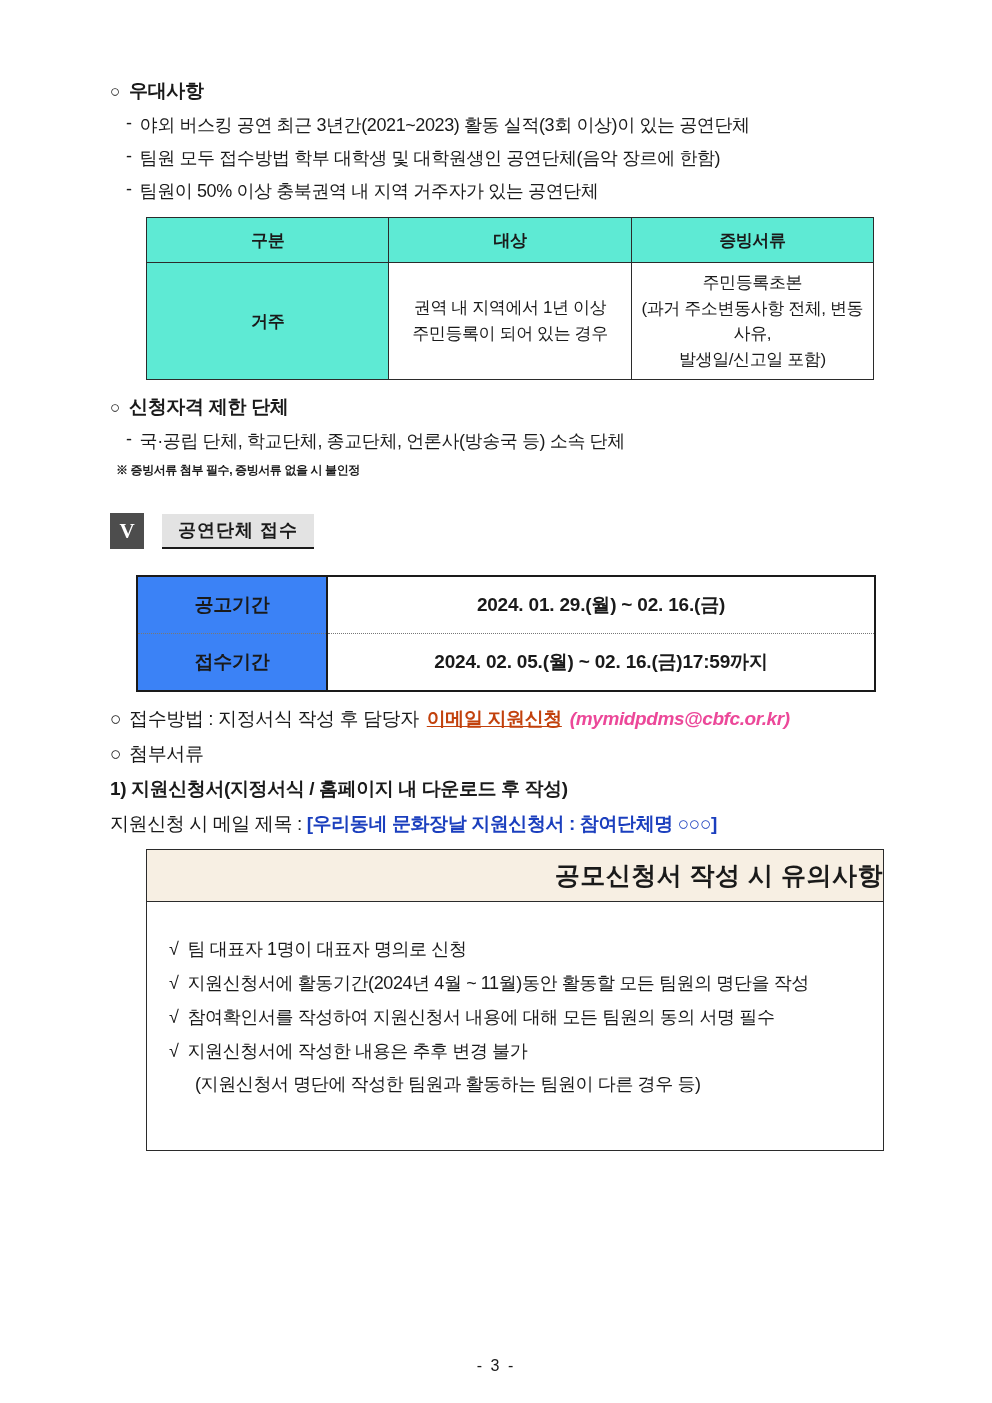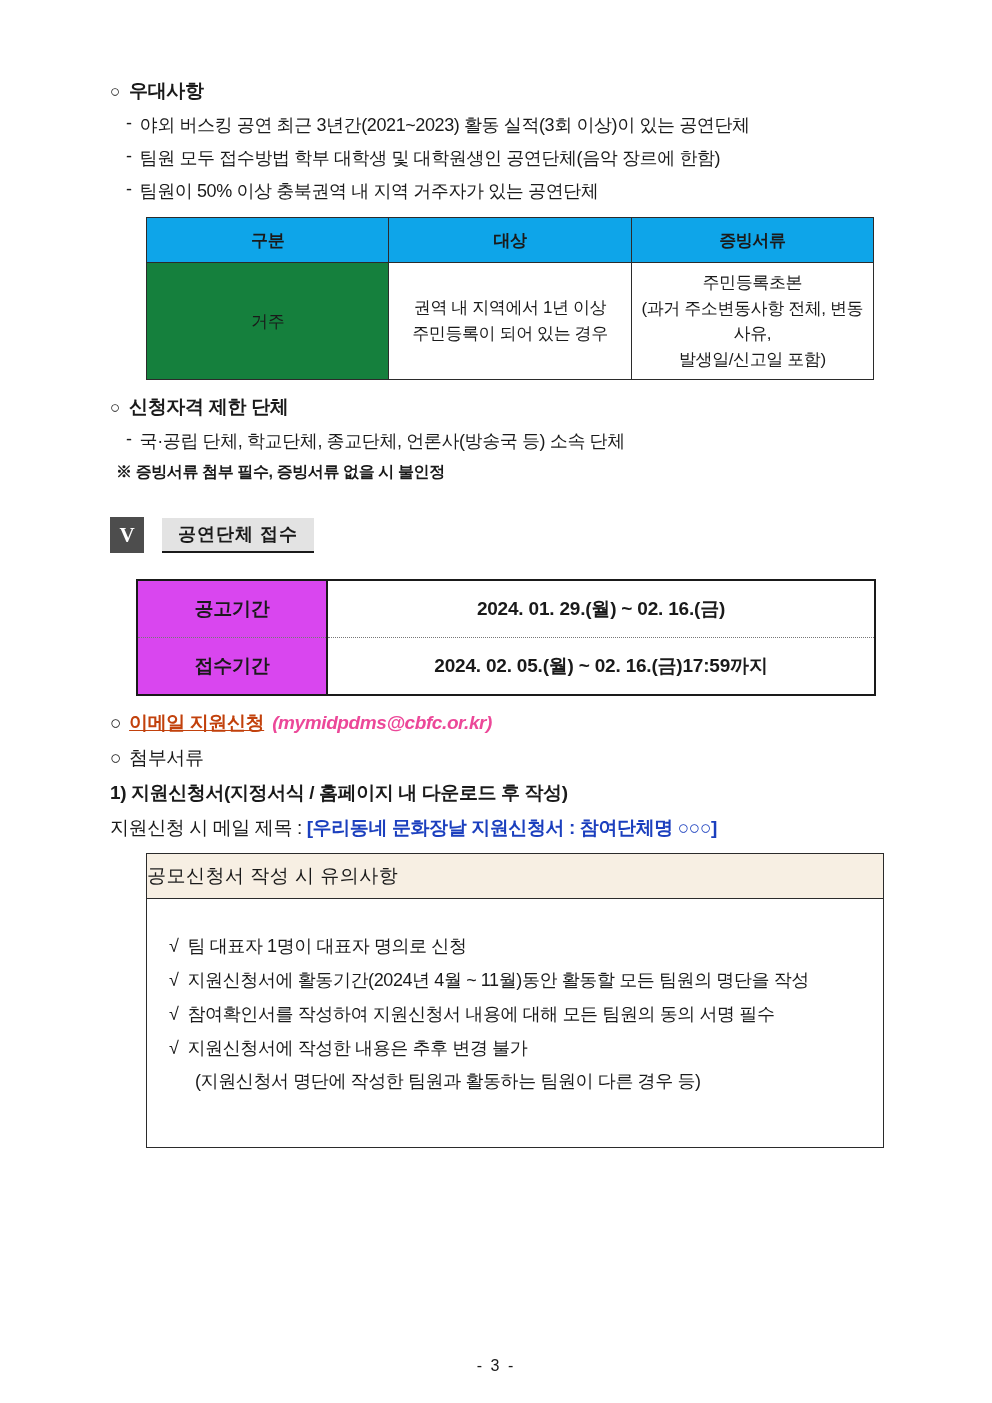--- a/index.html
+++ b/index.html
@@ -46,21 +46,21 @@
   .dash-item {
     font-size: 18px;
     letter-spacing: -0.4px;
     margin: 0 0 9px 0;
     padding-left: 16px;
     display: flex;
     gap: 8px;
   }
   .dash-mark { flex: 0 0 auto; }
   .note-line {
-    font-size: 16px;
+    font-size: 12px;
     font-weight: bold;
     letter-spacing: -0.4px;
     margin: 6px 0 0 6px;
   }
 
   
   .tbl1 {
     border-collapse: collapse;
     margin: 14px 0 14px 36px;
     width: 728px;
@@ -68,27 +68,27 @@
   }
   .tbl1 th, .tbl1 td {
     border: 1px solid #2b2b2b;
     text-align: center;
     vertical-align: middle;
     font-size: 17px;
     letter-spacing: -0.4px;
     padding: 7px 4px;
   }
   .tbl1 thead th {
-    background: #0ea5e9;
+    background: #5eead4;
     font-weight: bold;
     height: 30px;
   }
   .tbl1 td.lab {
-    background: #15803d;
-    font-weight: normal;
+    background: #5eead4;
+    font-weight: bold;
     width: 86px;
   }
   .tbl1 td.mid { width: 270px; line-height: 1.55; }
   .tbl1 td.doc { line-height: 1.5; }
 
   
   .sec-head {
     display: flex;
     align-items: center;
     gap: 18px;
@@ -126,21 +126,21 @@
   .tbl2 td {
     text-align: center;
     vertical-align: middle;
     font-size: 19px;
     font-weight: bold;
     letter-spacing: -0.2px;
     height: 54px;
   }
   .tbl2 td.k {
     width: 186px;
-    background: #d946ef;
+    background: #3b82f6;
     border-right: 2.5px solid #1a1a1a;
   }
   .tbl2 tr.first td { border-bottom: 1px dotted #777; }
 
   
   .blk { margin-left: 0; }
   .line-circ {
     font-size: 19px;
     letter-spacing: -0.4px;
     margin: 0 0 9px 0;
@@ -177,23 +177,23 @@
 
   
   .notice {
     margin-left: 36px;
     width: 736px;
     border: 1px solid #2b2b2b;
   }
   .notice-head {
     background: #f7efe3;
     border-bottom: 1px solid #2b2b2b;
-    text-align: left;
-    font-size: 19px;
-    font-weight: normal;
+    text-align: right;
+    font-size: 25px;
+    font-weight: bold;
     letter-spacing: 0.5px;
     padding: 9px 0;
   }
   .notice-body {
     padding: 34px 22px 46px 22px;
     min-height: 236px;
     box-sizing: border-box;
   }
   .chk {
     font-size: 18px;
@@ -292,20 +292,21 @@
           <td class="k">접수기간</td>
           <td class="v">2024. 02. 05.(월) ~ 02. 16.(금)17:59까지</td>
         </tr>
       </tbody>
     </table>
 
     <div class="blk">
 
       <div class="line-circ">
         <span>○</span>
+        <span>접수방법 : 지정서식 작성 후 담당자</span>
         <span class="link-blue">이메일 지원신청</span>
         <span class="mail-blue">(mymidpdms@cbfc.or.kr)</span>
       </div>
 
       <div class="line-circ">
         <span>○</span>
         <span>첨부서류</span>
       </div>
 
       <div class="num-head">

